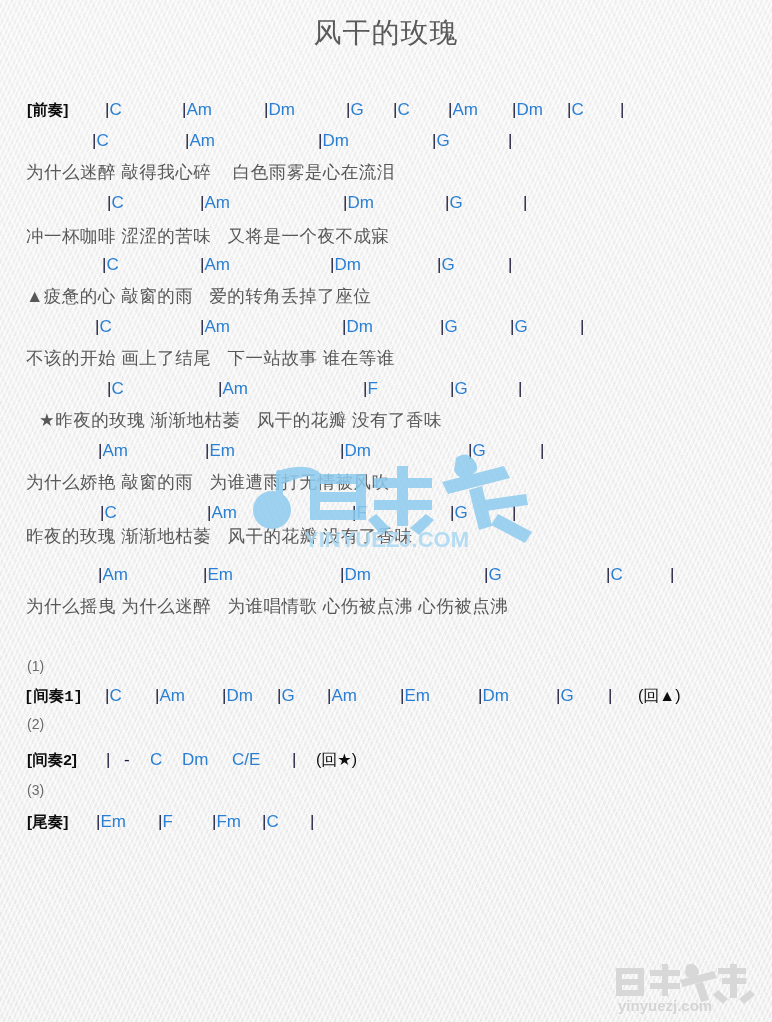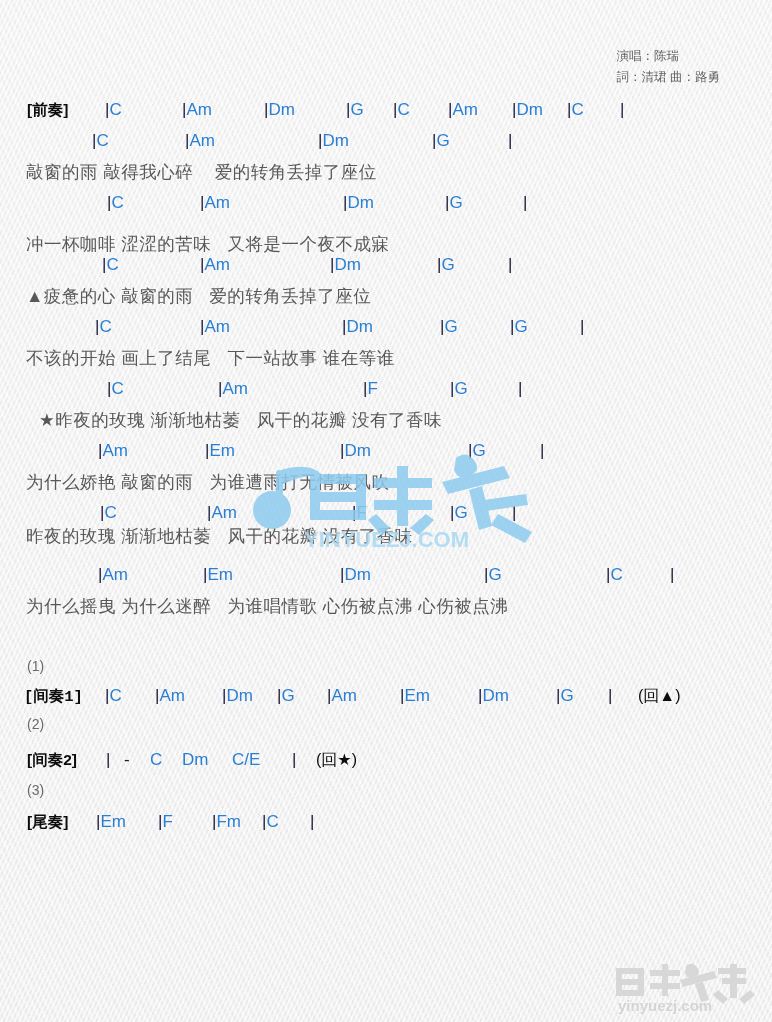--- a/index.html
+++ b/index.html
@@ -125,26 +125,23 @@
   }
   .wm-bottom svg { display:block; }
 </style>
 </head>
 <body>
 
 <div class="paper"></div>
 
 <div class="sheet">
 
-
-
-  <div class="credits">
-    <div>演唱：陈瑞</div>
-    <div>詞：清珺  曲：路勇</div>
-  </div>
+  <div class="title">风干的玫瑰</div>
+
+
 
   <div id="rows-host">
       <div class="row chordline" style="top: 100px;">
         <span class="tok sec" style="left: 27px;">[前奏]</span>
         <span class="tok chord" style="left: 105px;"><span class="bar">|</span><span>C</span></span>
         <span class="tok chord" style="left: 182px;"><span class="bar">|</span><span>Am</span></span>
         <span class="tok chord" style="left: 264px;"><span class="bar">|</span><span>Dm</span></span>
         <span class="tok chord" style="left: 346px;"><span class="bar">|</span><span>G</span></span>
         <span class="tok chord" style="left: 393px;"><span class="bar">|</span><span>C</span></span>
         <span class="tok chord" style="left: 448px;"><span class="bar">|</span><span>Am</span></span>
@@ -153,30 +150,30 @@
         <span class="tok chord" style="left: 620px;"><span class="bar">|</span><span></span></span>
       </div>
       <div class="row chordline" style="top: 131px;">
         <span class="tok chord" style="left: 92px;"><span class="bar">|</span><span>C</span></span>
         <span class="tok chord" style="left: 185px;"><span class="bar">|</span><span>Am</span></span>
         <span class="tok chord" style="left: 318px;"><span class="bar">|</span><span>Dm</span></span>
         <span class="tok chord" style="left: 432px;"><span class="bar">|</span><span>G</span></span>
         <span class="tok chord" style="left: 508px;"><span class="bar">|</span><span></span></span>
       </div>
       <div class="row lyricline" style="top: 160px;">
-        <span class="tok lyric" style="left: 26px;">敲窗的雨 敲得我心碎    爱的转角丢掉了座位</span>
+        <span class="tok lyric" style="left: 26px;">为什么迷醉 敲得我心碎    白色雨雾是心在流泪</span>
       </div>
       <div class="row chordline" style="top: 193px;">
         <span class="tok chord" style="left: 107px;"><span class="bar">|</span><span>C</span></span>
         <span class="tok chord" style="left: 200px;"><span class="bar">|</span><span>Am</span></span>
         <span class="tok chord" style="left: 343px;"><span class="bar">|</span><span>Dm</span></span>
         <span class="tok chord" style="left: 445px;"><span class="bar">|</span><span>G</span></span>
         <span class="tok chord" style="left: 523px;"><span class="bar">|</span><span></span></span>
       </div>
-      <div class="row lyricline" style="top: 232px; text-decoration: underline;">
+      <div class="row lyricline" style="top: 224px; text-decoration: underline;">
         <span class="tok lyric" style="left: 26px;">冲一杯咖啡 涩涩的苦味   又将是一个夜不成寐</span>
       </div>
       <div class="row chordline" style="top: 255px;">
         <span class="tok chord" style="left: 102px;"><span class="bar">|</span><span>C</span></span>
         <span class="tok chord" style="left: 200px;"><span class="bar">|</span><span>Am</span></span>
         <span class="tok chord" style="left: 330px;"><span class="bar">|</span><span>Dm</span></span>
         <span class="tok chord" style="left: 437px;"><span class="bar">|</span><span>G</span></span>
         <span class="tok chord" style="left: 508px;"><span class="bar">|</span><span></span></span>
       </div>
       <div class="row lyricline" style="top: 284px;">

